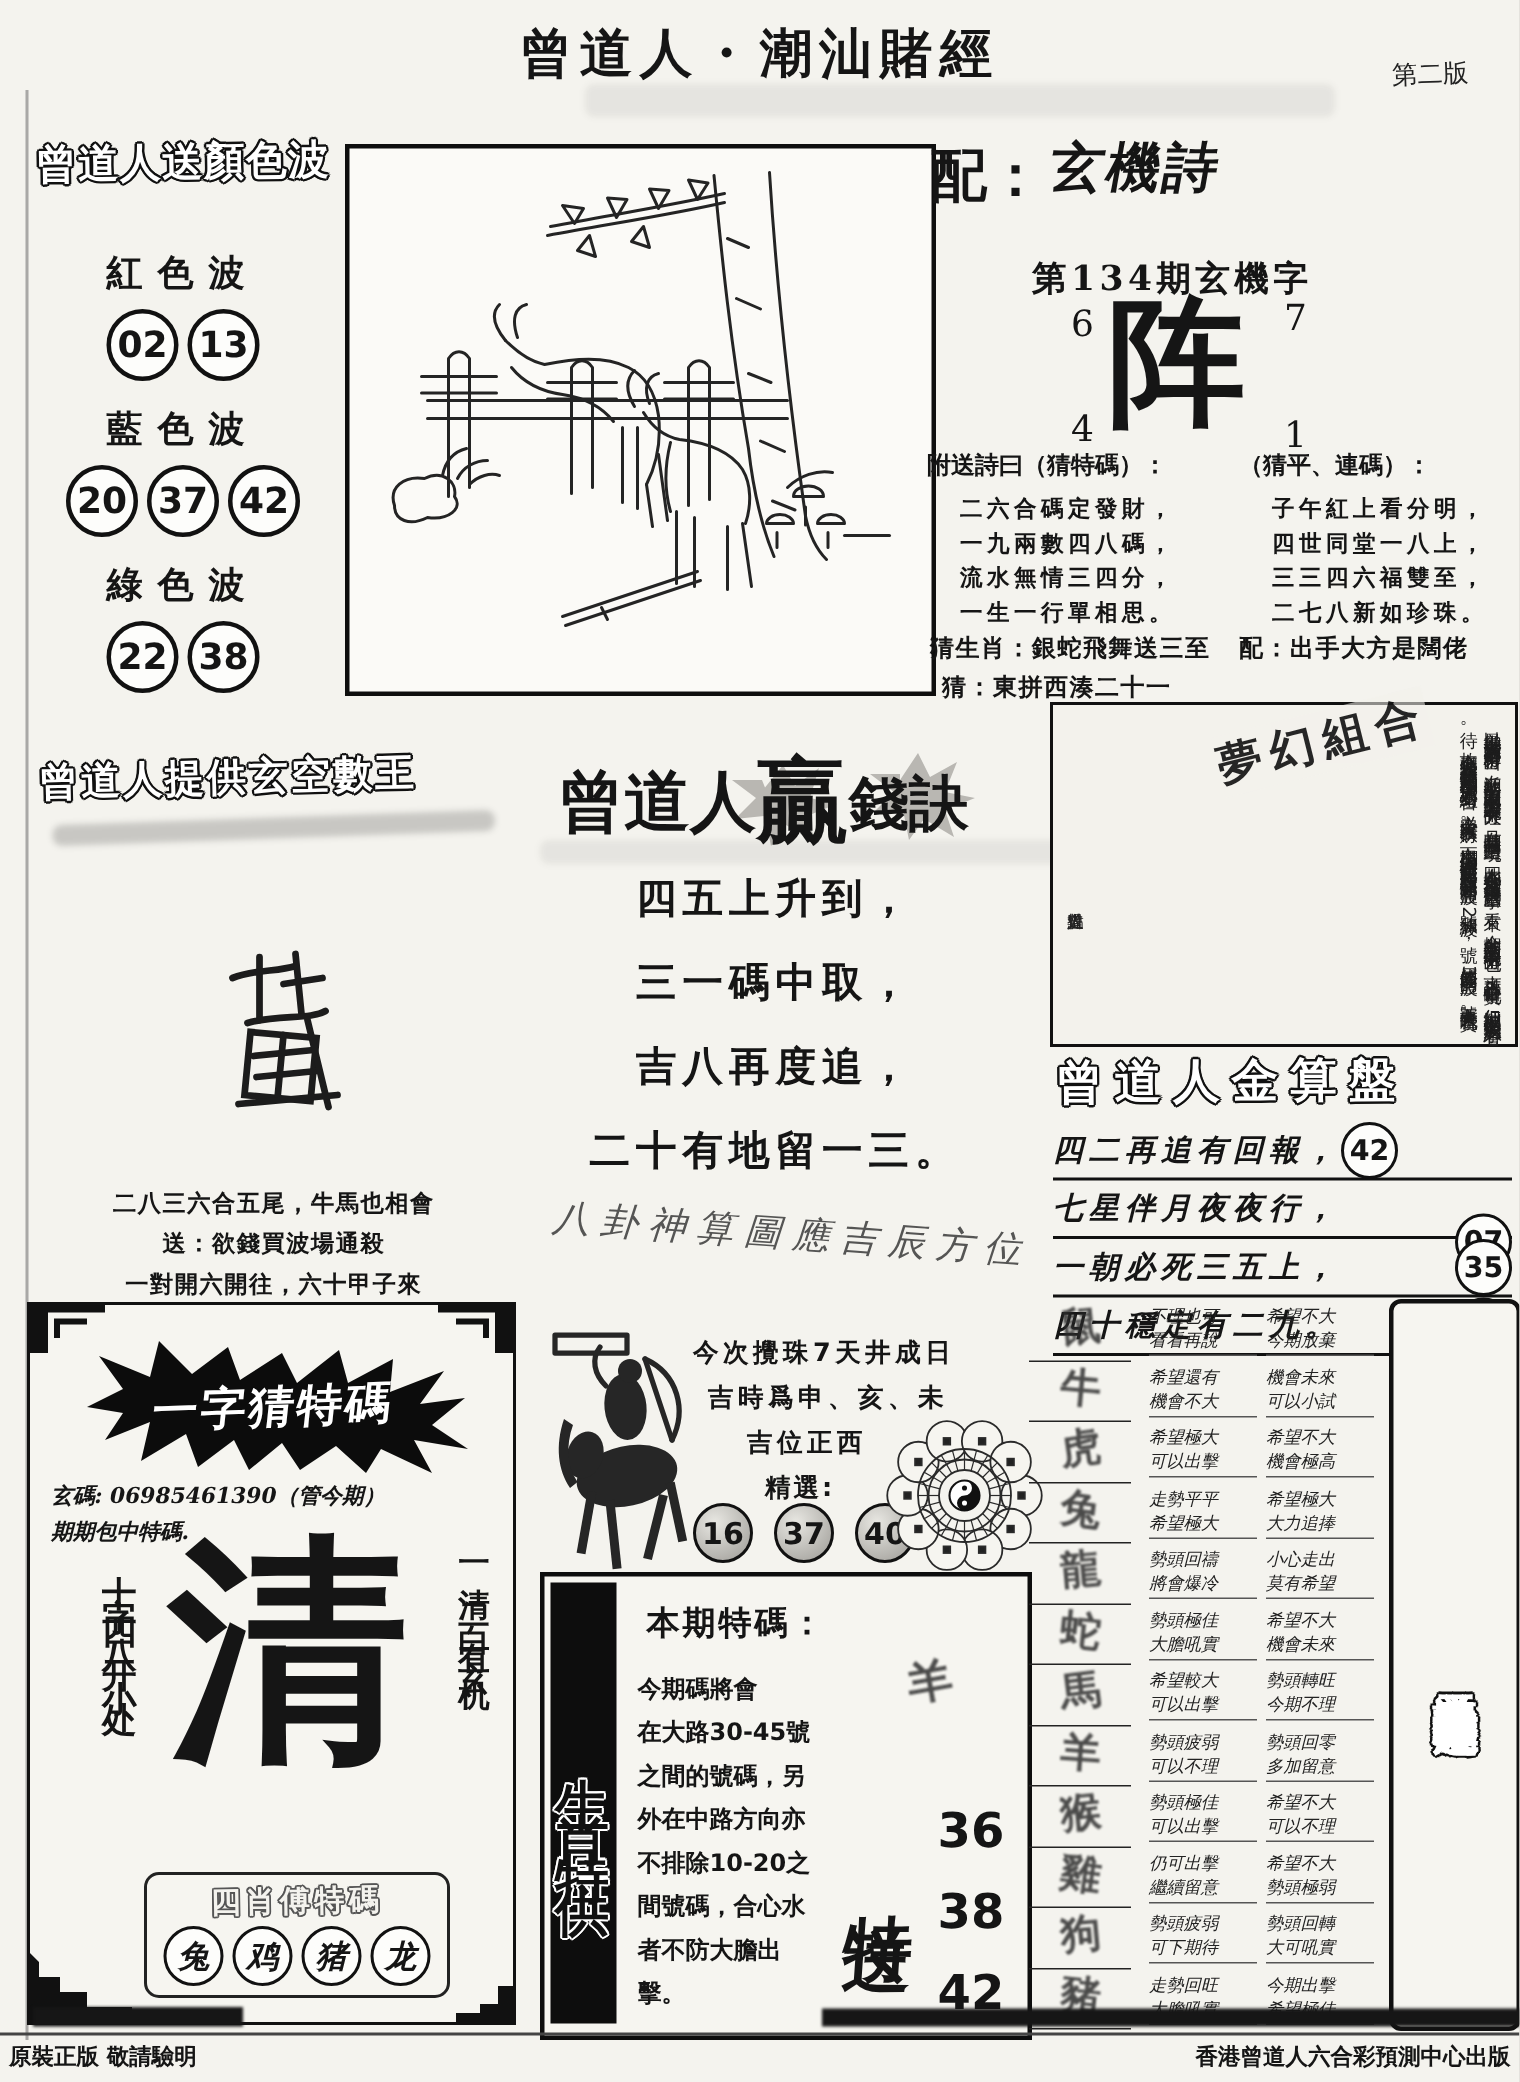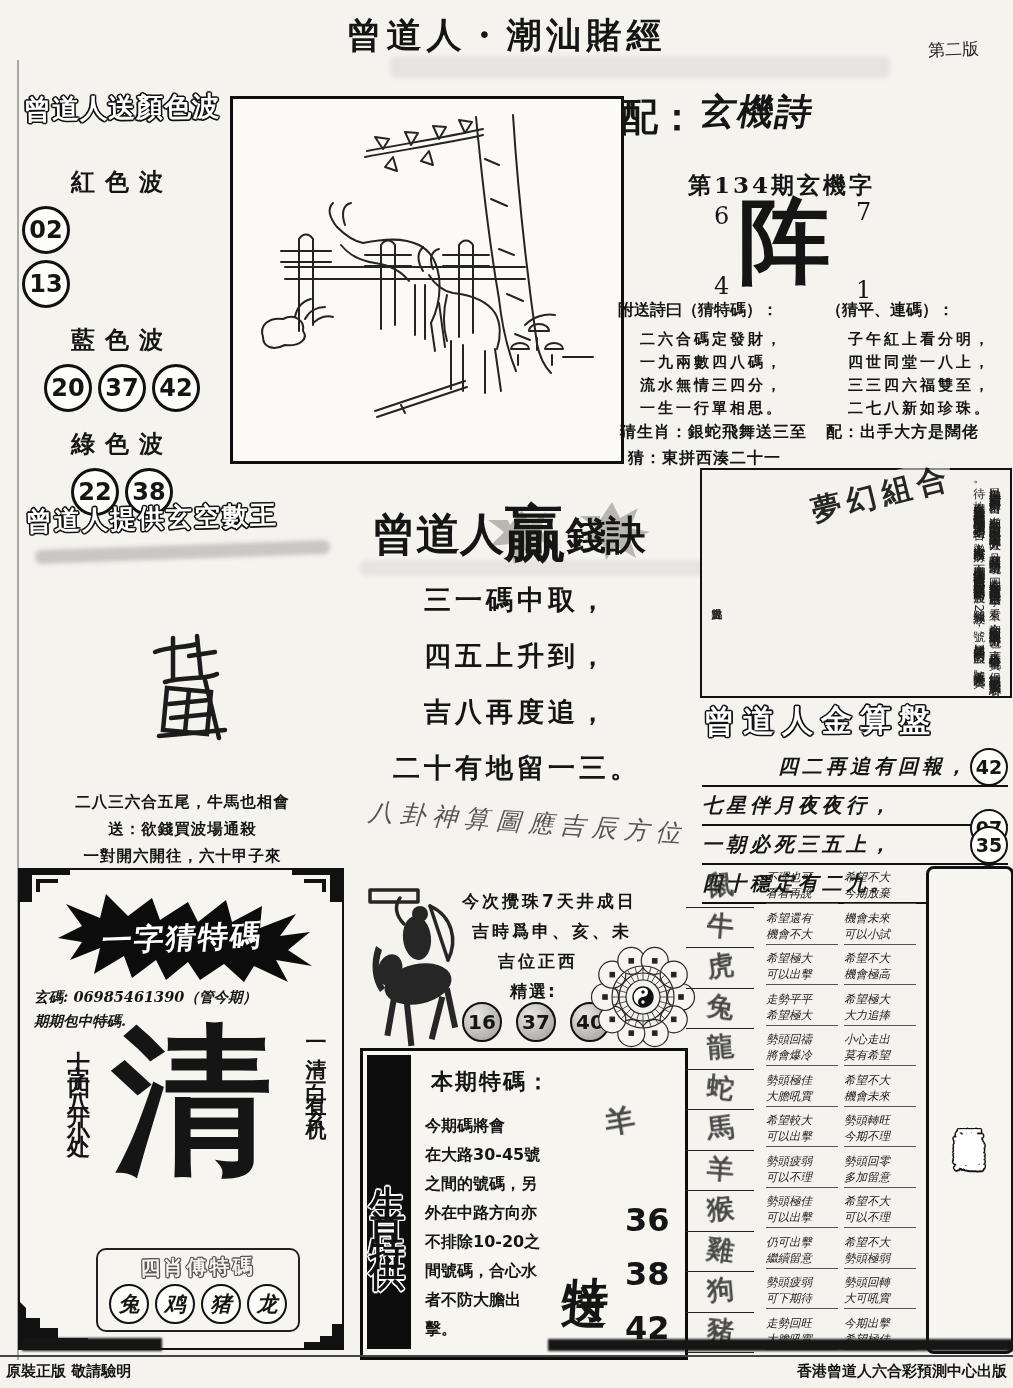--- a/index.html
+++ b/index.html
@@ -34,21 +34,21 @@
 <div class="page">
 
   <div class="abs b ctr" style="left:0;right:0;top:12px;font-size:35px;letter-spacing:5px;">曾道人・潮汕賭經</div>
   <div class="abs" style="left:928px;top:38px;font-size:17px;transform:rotate(-2deg);color:#222;">第二版</div>
   <div class="smudge" style="left:390px;top:56px;width:500px;height:22px;"></div>
   <div class="abs" style="left:17px;top:60px;width:2px;height:1300px;background:#777;opacity:.6;"></div>
 
   <div class="abs hollow" style="left:24px;top:90px;width:200px;font-size:27px;letter-spacing:1px;transform:rotate(-1deg);">曾道人送顏色波</div>
   <div class="abs" style="left:22px;top:150px;width:200px;">
       <div class="ctr b" style="font-size: 24px; letter-spacing: 10px; margin-top: 16px;">紅色波</div>
-      <div class="ctr" style="margin-top: 8px; display: flex; justify-content: center; gap: 6px; flex-direction: column;">
+      <div class="ctr" style="margin-top: 8px; display: flex; justify-content: center; gap: 6px;">
         <span class="circle-num" style="width: 42px; height: 42px; font-size: 24px;">02</span>
         <span class="circle-num" style="width: 42px; height: 42px; font-size: 24px;">13</span>
       </div>
       <div class="ctr b" style="font-size: 24px; letter-spacing: 10px; margin-top: 16px;">藍色波</div>
       <div class="ctr" style="margin-top: 8px; display: flex; justify-content: center; gap: 6px;">
         <span class="circle-num" style="width: 42px; height: 42px; font-size: 24px;">20</span>
         <span class="circle-num" style="width: 42px; height: 42px; font-size: 24px;">37</span>
         <span class="circle-num" style="width: 42px; height: 42px; font-size: 24px;">42</span>
       </div>
       <div class="ctr b" style="font-size: 24px; letter-spacing: 10px; margin-top: 16px;">綠色波</div>
@@ -194,35 +194,35 @@
     <g fill="#b9b7b2">
         <polygon points="30,45 42,30 50,44 66,32 60,52 78,56 58,64 64,82 44,70 34,84 30,64 10,66 24,52 8,40 28,40"></polygon>
     <polygon points="120,40 132,22 140,38 158,28 150,48 170,52 150,60 156,78 136,66 126,80 122,60 102,62 116,48 100,36 120,36"></polygon>
       </g>
   </svg>
   <div class="abs" style="left:372px;top:492px;white-space:nowrap;">
     <span class="b" style="font-size:44px;">曾道人</span><span class="b" style="font-size:62px;vertical-align:-6px;">贏</span><span class="b" style="font-size:40px;">錢訣</span>
   </div>
   <div class="smudge" style="left:360px;top:560px;width:650px;height:16px;"></div>
   <div class="abs ctr serif b" style="left:382px;top:572px;width:270px;font-size:27px;line-height:56px;letter-spacing:4px;">
+      <div>四五上升到，</div>
       <div>三一碼中取，</div>
-      <div>四五上升到，</div>
       <div>吉八再度追，</div>
       <div>二十有地留一三。</div>
     </div>
 
   <div class="abs" style="left:700px;top:468px;width:308px;height:226px;border:2px solid #111;background:#f3f2ec;">
     <div class="abs vert" style="right:8px;top:8px;height:206px;width:290px;font-size:12px;line-height:1.32;letter-spacing:1px;color:#1d1d1d;">以最幾期六合彩方面的走勢分析得出，在近期的門路方向的表現則以中路方向的表現十分大旺，且有越開越旺之勢頭出現，因此在今期大家可揸住最佳機會大膽出擊。看來，今期的藍綠兩波的表現十分出色，大可放心往當中吼實，但紅波則仍然走勢疲弱要小心看待。故在今期裏通過綜合分析整體的格局本欄提供最佳心水夢幻組合，必定令大家大發橫財。而本欄提供的心水靚波首先是第二門和綠波二號和第三門和藍波26號和綠波27號，另外第四門的藍波36號亦要大膽吼實。</div>
     <div class="abs b" style="left:108px;top:4px;font-size:30px;transform:rotate(-14deg);letter-spacing:6px;font-family:'DejaVu Serif',serif;color:#151515;opacity:.92;background:rgba(243,242,236,.6);">夢幻組合</div>
     <div class="abs vert" style="left:6px;bottom:6px;height:90px;font-size:11px;color:#222;">曾道人提點</div>
   </div>
 
   <div class="abs hollow" style="left:704px;top:700px;font-size:31px;letter-spacing:8px;transform:rotate(-0.5deg);">曾道人金算盤</div>
   <div class="abs" style="left:702px;top:748px;width:306px;">
-      <div class="rowline" style="display: flex; align-items: center; justify-content: flex-end; height: 37px;">
+      <div class="rowline" style="display: flex; align-items: center; justify-content: flex-start; height: 37px;">
         <span class="serif b" style="font-size: 20px; letter-spacing: 4px; font-style: italic;">四二再追有回報，</span>
         <span class="circle-num" style="width: 34px; height: 34px; font-size: 19px; border-width: 2.5px;">42</span>
       </div>
       <div class="rowline" style="display: flex; align-items: center; justify-content: space-between; height: 37px;">
         <span class="serif b" style="font-size: 20px; letter-spacing: 4px; font-style: italic;">七星伴月夜夜行，</span>
         <span class="circle-num" style="width: 34px; height: 34px; font-size: 19px; border-width: 2.5px; margin-top: 44px;">07</span>
       </div>
       <div class="rowline" style="display: flex; align-items: center; justify-content: space-between; height: 37px;">
         <span class="serif b" style="font-size: 20px; letter-spacing: 4px; font-style: italic;">一朝必死三五上，</span>
         <span class="circle-num" style="width: 34px; height: 34px; font-size: 19px; border-width: 2.5px;">35</span>

